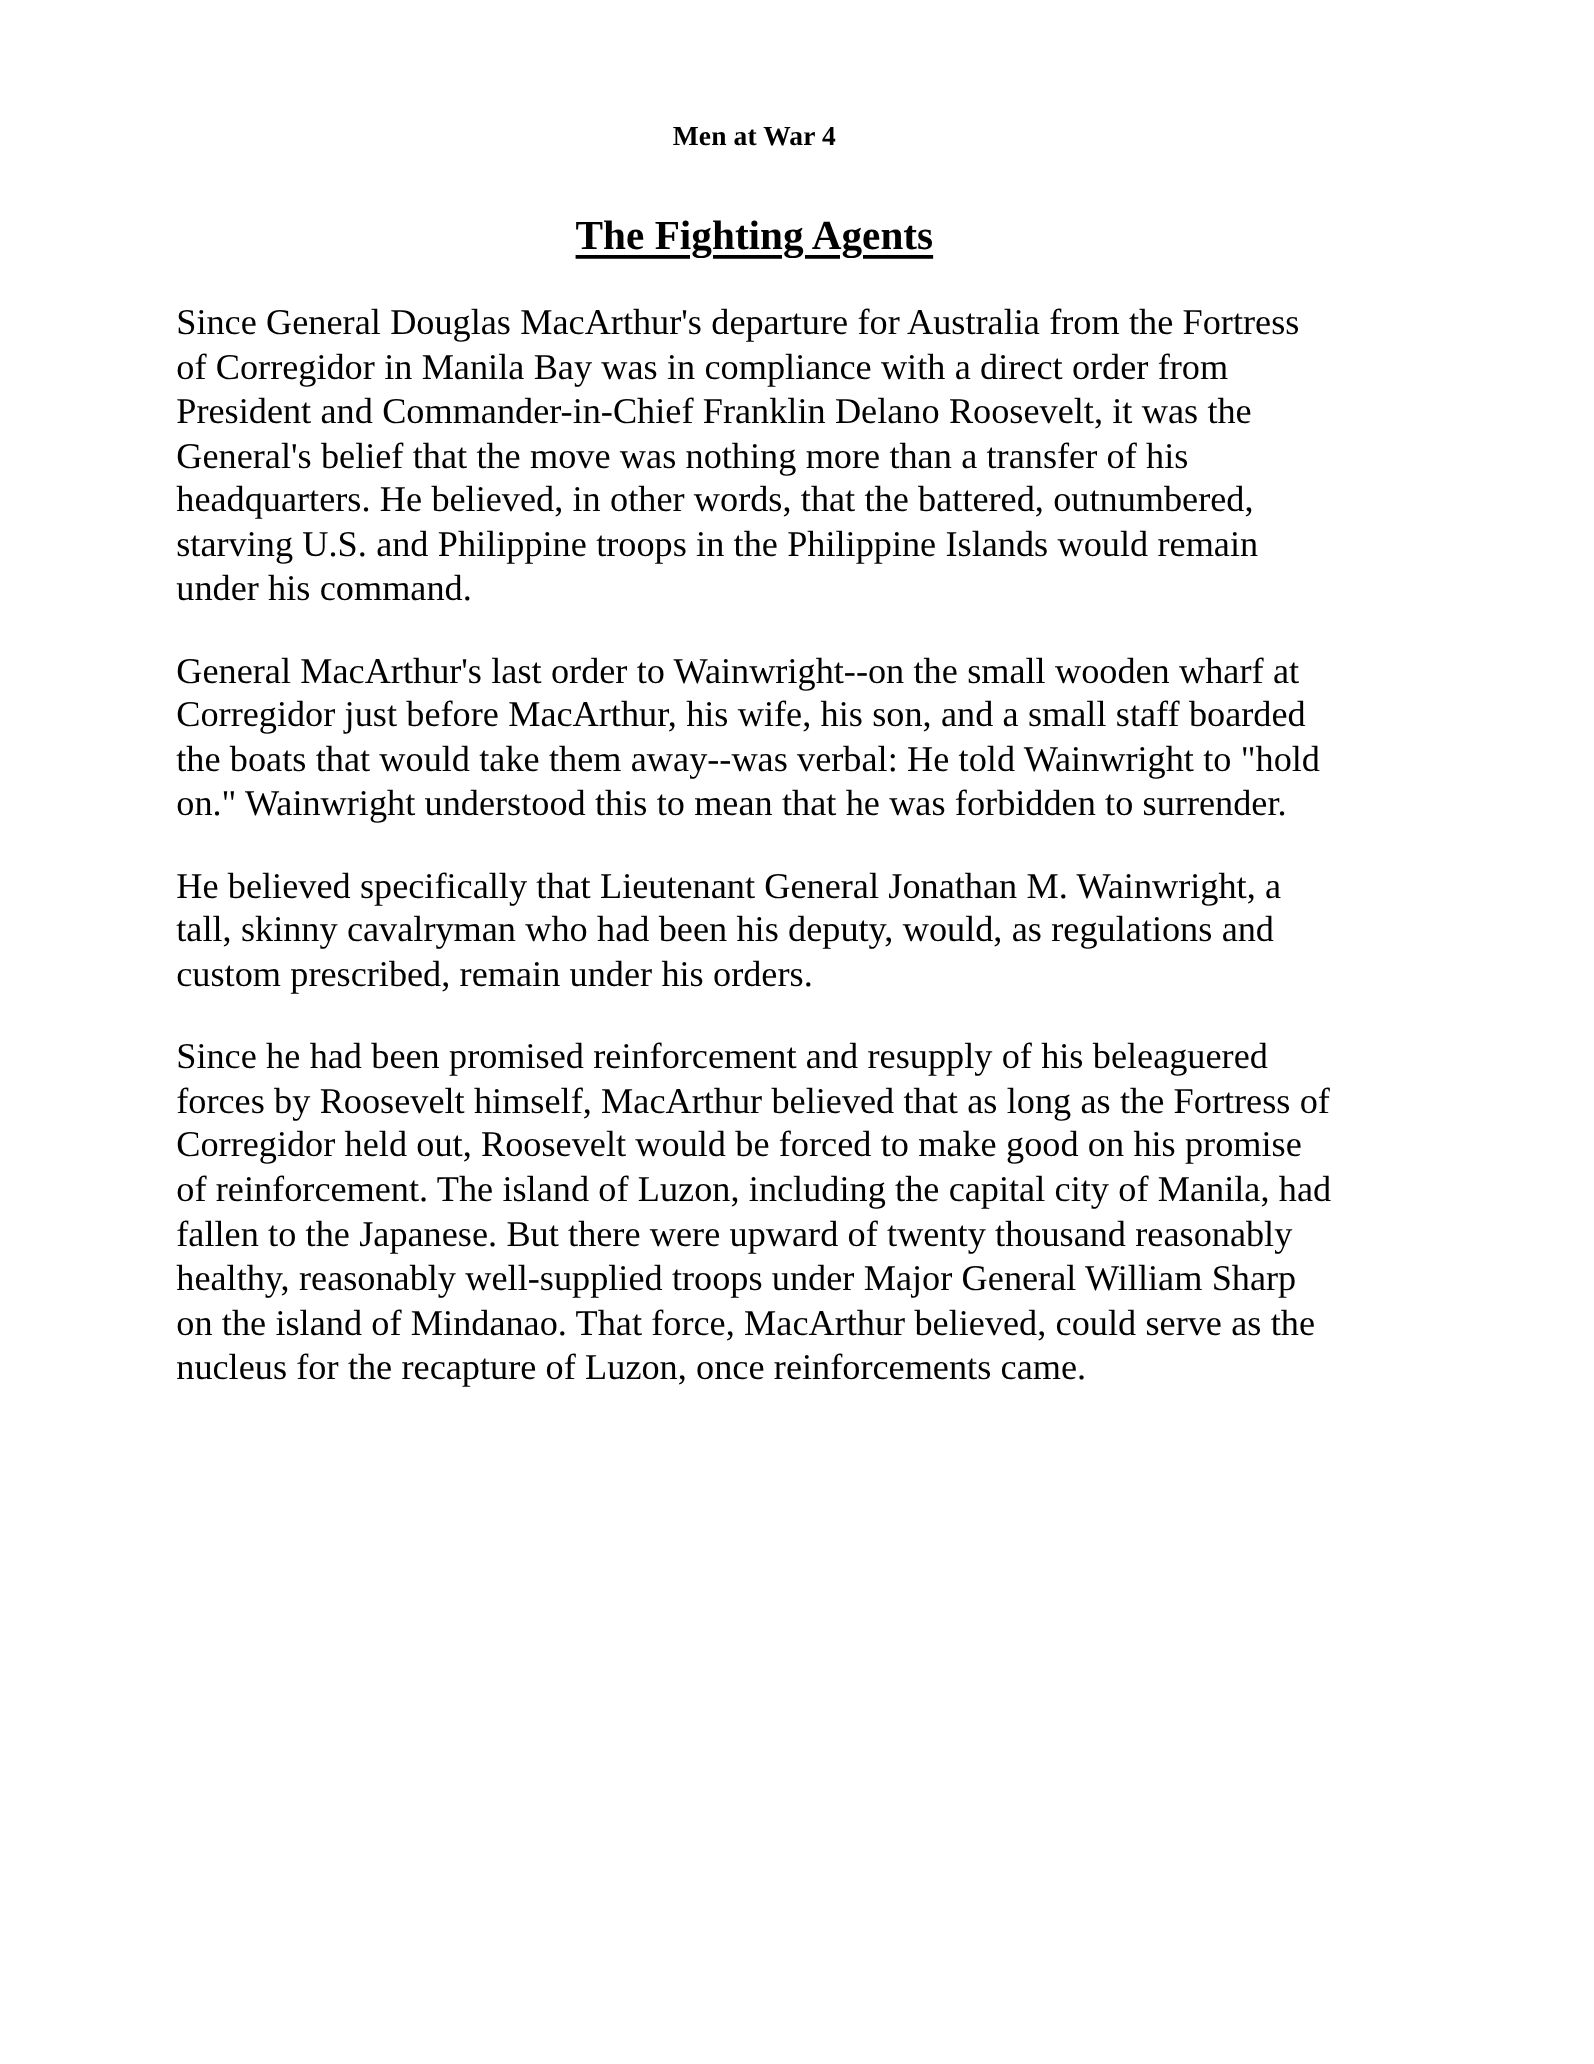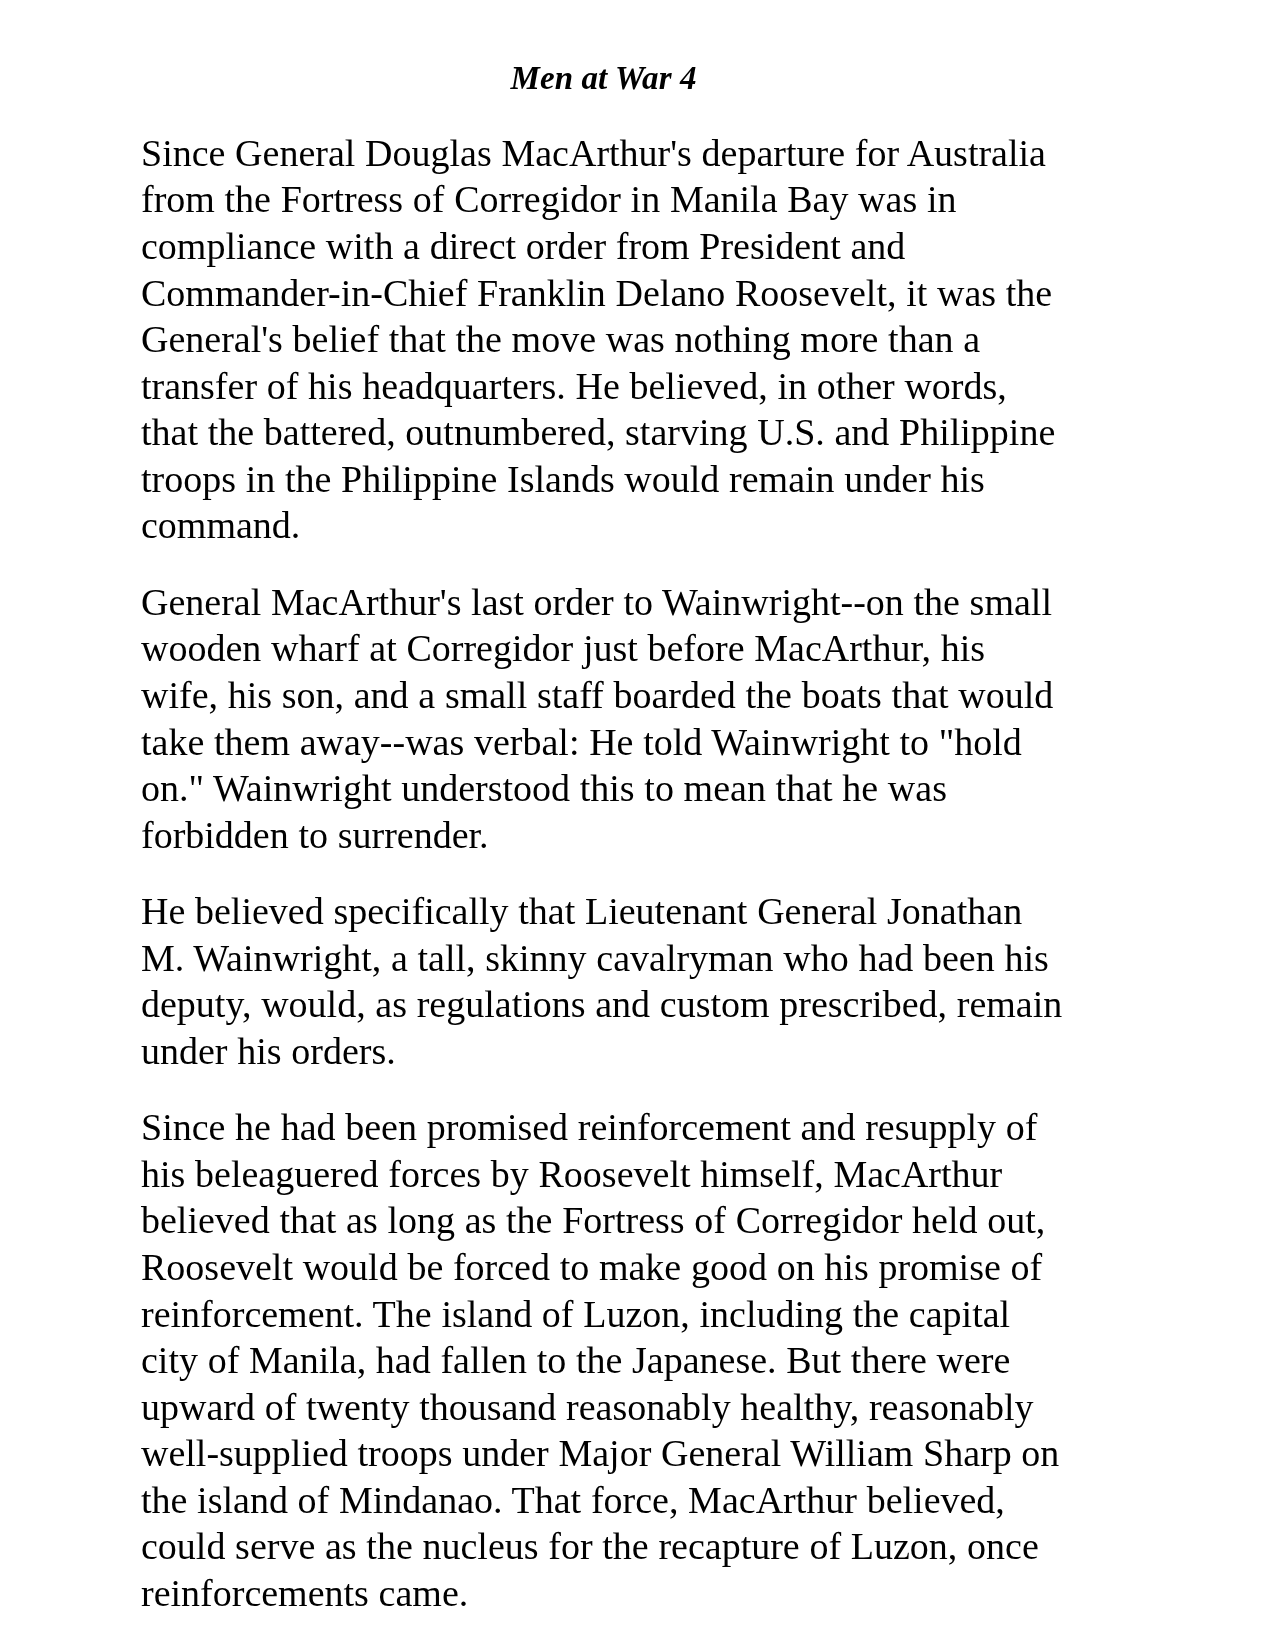--- a/index.html
+++ b/index.html
@@ -28,26 +28,25 @@
     left: 141px;
     top: 0;
     width: 925px;
   }
   .title-block {
     width: 100%;
   }
   .doc-title {
     text-align: center;
     font-weight: bold;
-    font-size: 33px;
+    font-size: 22px;
     line-height: 1.15;
     margin: 0;
-    padding-top: 60px;
+    padding-top: 96px;
     letter-spacing: 0.1px;
-    font-style: italic;
   }
   .doc-subtitle {
     text-align: center;
     font-weight: bold;
     font-size: 33px;
     line-height: 1.15;
     margin: 0;
     padding-top: 50px;
   }
   .doc-subtitle .underline-span {
@@ -56,39 +55,40 @@
     text-underline-offset: 5px;
   }
   .section-label {
     font-size: 29px;
     line-height: 1.23;
     margin: 0;
     padding-top: 52px;
     text-align: left;
   }
   .body-par {
-    font-size: 38px;
+    font-size: 29px;
     line-height: 1.225;
     margin: 0;
     padding-top: 30px;
     text-align: left;
     word-spacing: 0.2px;
   }
   .body-par.first-par {
     padding-top: 32px;
   }
 </style>
 </head>
 <body>
 
 <div class="page">
   <div class="content">
 
     <div class="title-block">
       <h1 class="doc-title">Men at War 4</h1>
+      <h2 class="doc-subtitle"><span class="underline-span">The Fighting Agents</span></h2>
     </div>
 
 
     <p class="body-par first-par">Since General Douglas MacArthur's departure for Australia from the Fortress of Corregidor in Manila Bay was in compliance with a direct order from President and Commander-in-Chief Franklin Delano Roosevelt, it was the General's belief that the move was nothing more than a transfer of his headquarters. He believed, in other words, that the battered, outnumbered, starving U.S. and Philippine troops in the Philippine Islands would remain under his command.</p>
 
     <p class="body-par">General MacArthur's last order to Wainwright--on the small wooden wharf at Corregidor just before MacArthur, his wife, his son, and a small staff boarded the boats that would take them away--was verbal: He told Wainwright to "hold on." Wainwright understood this to mean that he was forbidden to surrender.</p>
 
     <p class="body-par">He believed specifically that Lieutenant General Jonathan M. Wainwright, a tall, skinny cavalryman who had been his deputy, would, as regulations and custom prescribed, remain under his orders.</p>
 
     <p class="body-par">Since he had been promised reinforcement and resupply of his beleaguered forces by Roosevelt himself, MacArthur believed that as long as the Fortress of Corregidor held out, Roosevelt would be forced to make good on his promise of reinforcement. The island of Luzon, including the capital city of Manila, had fallen to the Japanese. But there were upward of twenty thousand reasonably healthy, reasonably well-supplied troops under Major General William Sharp on the island of Mindanao. That force, MacArthur believed, could serve as the nucleus for the recapture of Luzon, once reinforcements came.</p>

